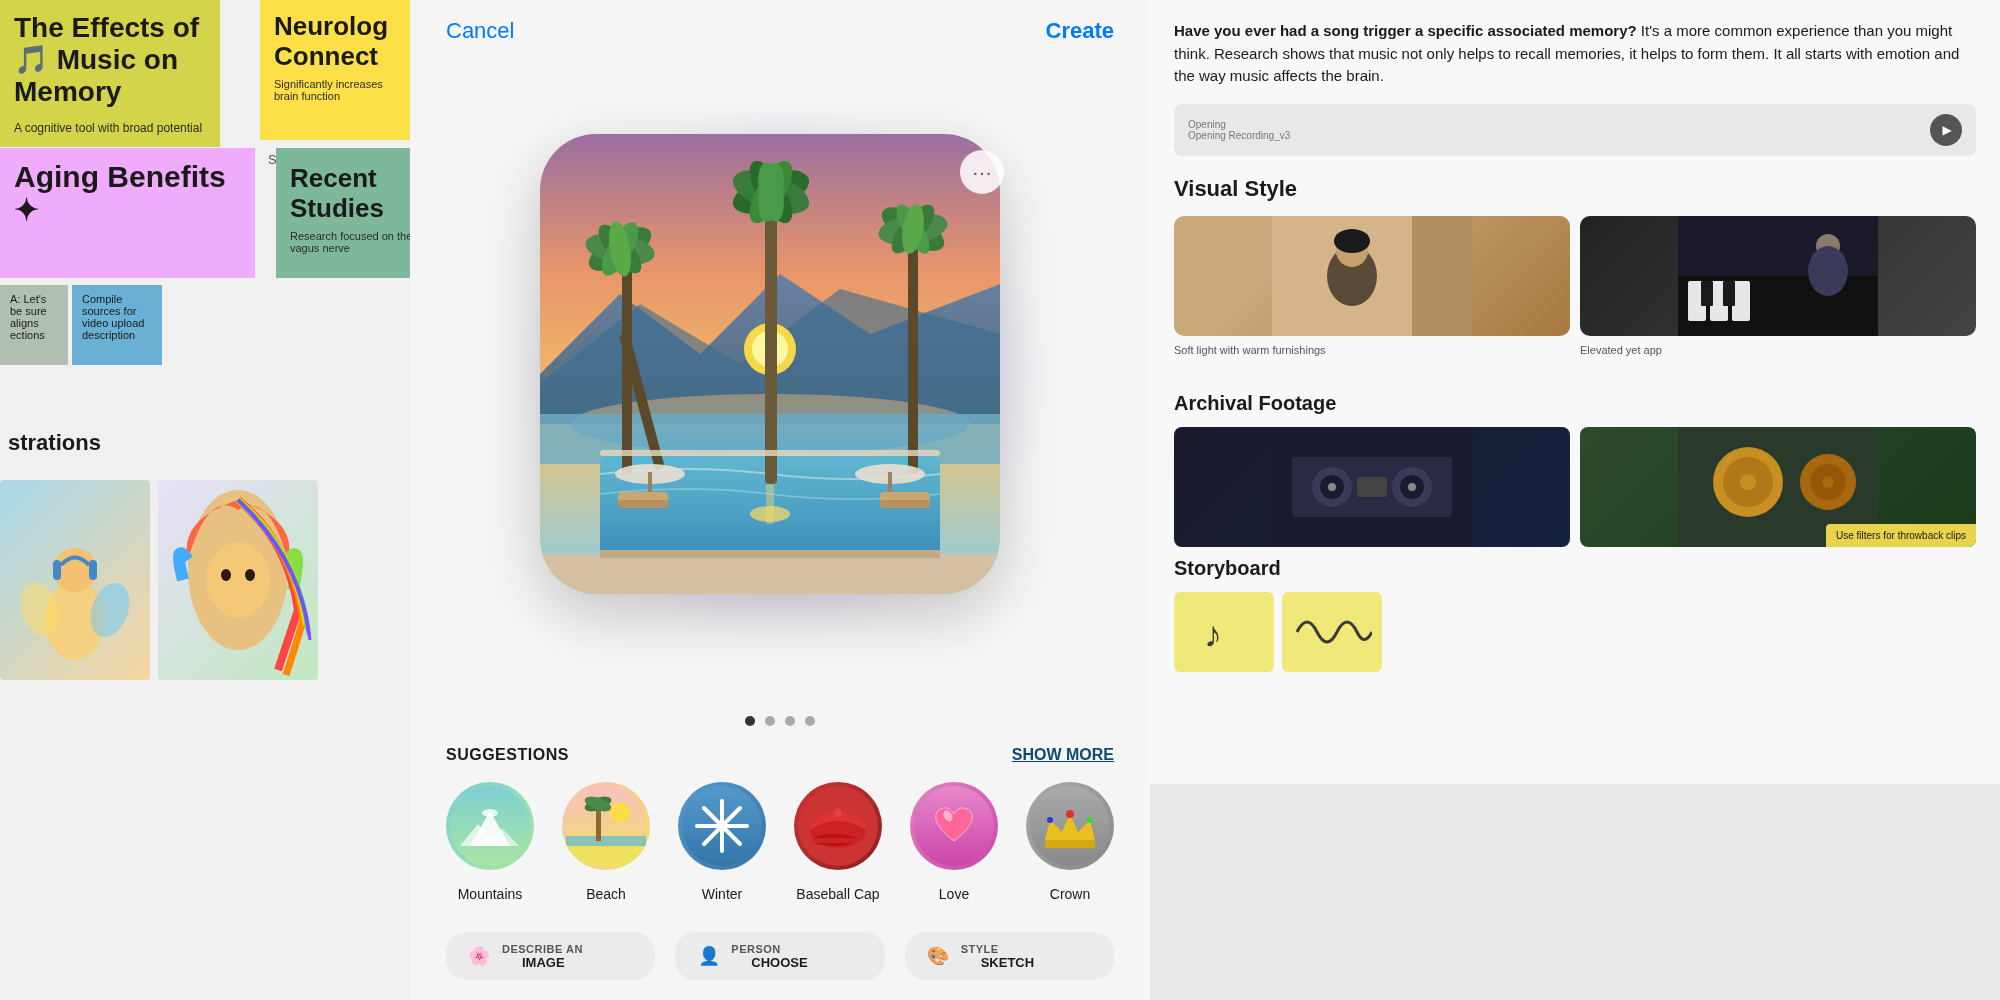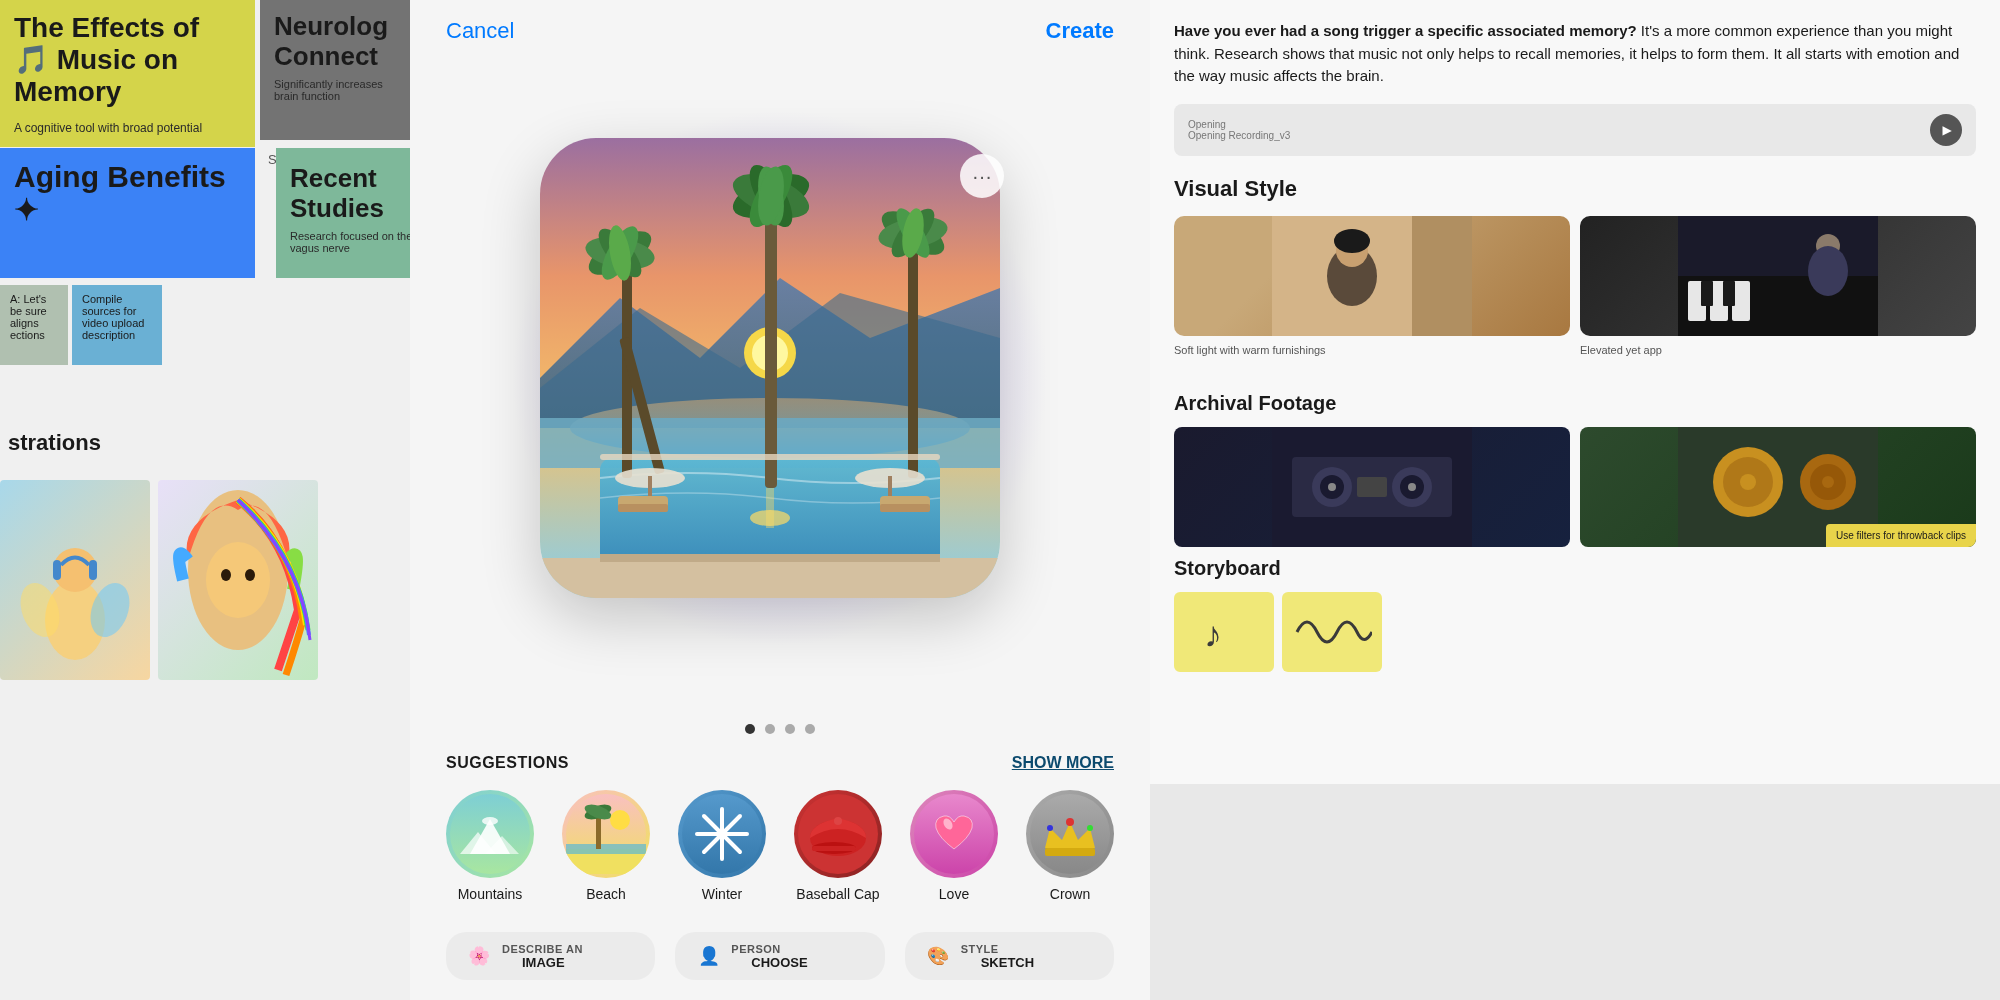--- a/index.html
+++ b/index.html
@@ -17,60 +17,60 @@
       width: 410px;
       height: 1000px;
       background: #f0f0f0;
       overflow: hidden;
       position: relative;
       flex-shrink: 0;
     }
 
     .card-yellow {
       background: #d4d44a;
-      width: 255px;
+      width: 220px;
       min-height: 140px;
       padding: 12px 14px;
       position: absolute;
       top: 0; left: 0;
     }
     .card-yellow .title {
       font-size: 28px;
       font-weight: 700;
       line-height: 1.15;
       color: #1a1a1a;
     }
     .card-yellow .subtitle {
       font-size: 12px;
       color: #2a2a2a;
       margin-top: 12px;
     }
 
     .card-purple {
-      background: #737373;
+      background: #fde047;
       width: 155px;
       min-height: 140px;
       padding: 12px 14px;
       position: absolute;
       top: 0; left: 260px;
     }
     .card-purple .title {
       font-size: 26px;
       font-weight: 700;
       color: #1a1a1a;
       line-height: 1.15;
     }
     .card-purple .subtitle {
       font-size: 11px;
       color: #2a2a2a;
       margin-top: 6px;
     }
 
     .card-pink {
-      background: #3b82f6;
+      background: #f0abfc;
       width: 255px;
       min-height: 130px;
       padding: 12px 14px;
       position: absolute;
       top: 148px; left: 0;
     }
     .card-pink .title {
       font-size: 30px;
       font-weight: 700;
       color: #1a1a1a;
@@ -287,21 +287,21 @@
 
     .suggestions-grid {
       display: flex;
       gap: 14px;
       justify-content: space-between;
     }
     .suggestion-item {
       display: flex;
       flex-direction: column;
       align-items: center;
-      gap: 8px;
+      gap: 16px;
       cursor: pointer;
     }
     .suggestion-icon {
       width: 88px;
       height: 88px;
       border-radius: 50%;
       overflow: hidden;
       display: flex;
       align-items: center;
       justify-content: center;

